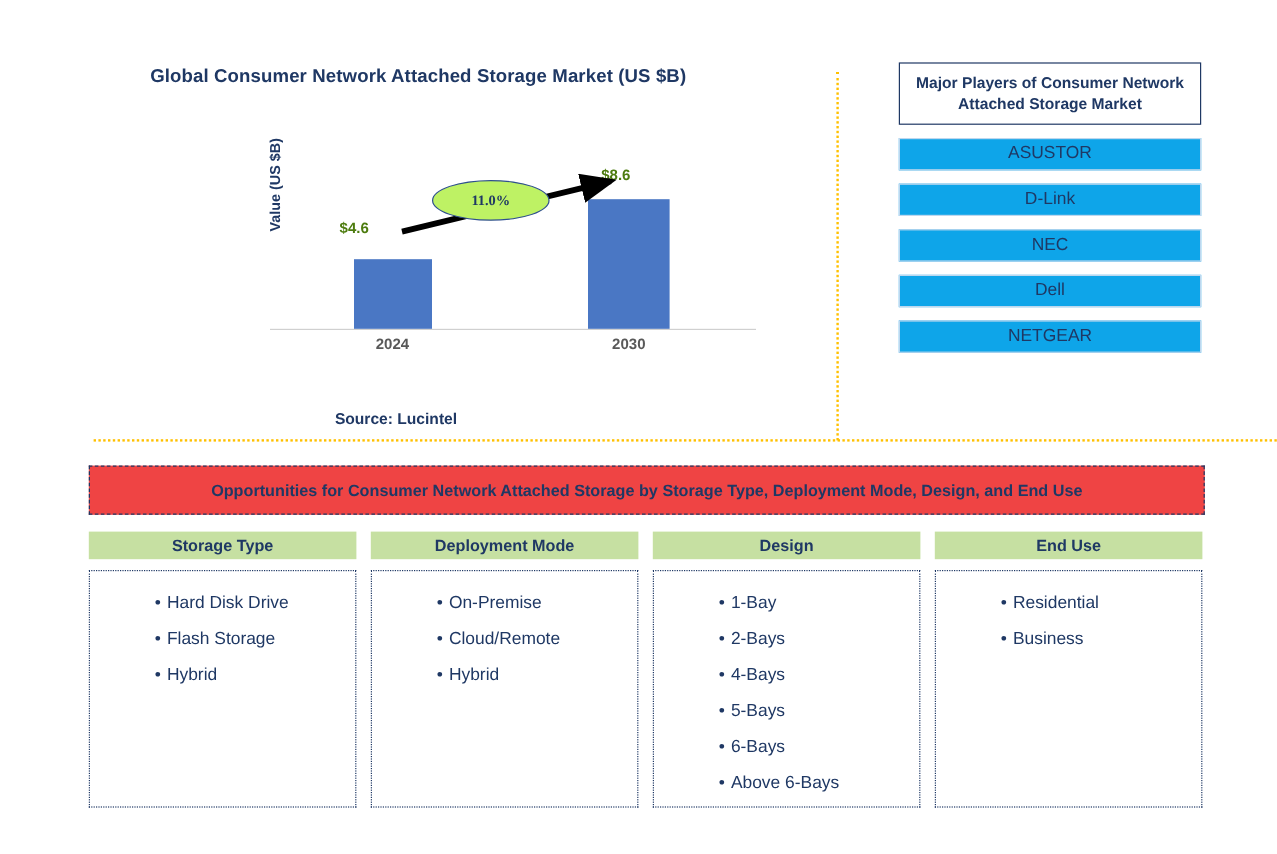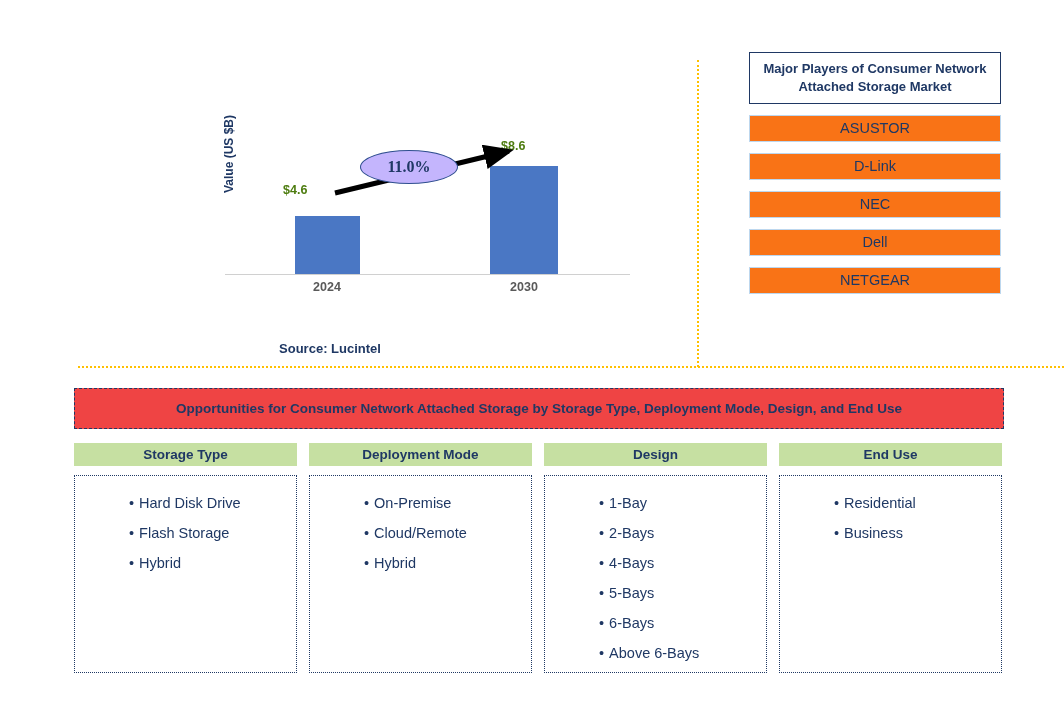--- a/index.html
+++ b/index.html
@@ -95,26 +95,26 @@
     pointer-events: none;
   }
   #cagr-bubble {
     position: absolute;
     left: 135px;
     top: 15px;
     width: 96px;
     height: 32px;
     border: 1.3px solid #2F4F8F;
     border-radius: 50%;
-    background: #c4b5fd;
+    background: #bef264;
     display: flex;
     align-items: center;
     justify-content: center;
     font-family: "Liberation Serif", serif;
-    font-size: 16px;
+    font-size: 12px;
     font-weight: bold;
     color: #1F3864;
   }
 
   #source-note {
     position: absolute;
     left: 0; top: 341px;
     width: 660px;
     text-align: center;
     font-size: 13px;
@@ -148,21 +148,21 @@
     padding: 7px 6px 8px;
     text-align: center;
     font-size: 13px;
     font-weight: bold;
     line-height: 1.35;
     color: #1F3864;
   }
   .player-row {
     margin-top: 11px;
     border: 1px solid #BDD7EE;
-    background: #f97316;
+    background: #0ea5e9;
     height: 25px;
     line-height: 25px;
     text-align: center;
     font-size: 14.5px;
     color: #1F3864;
   }
 
   
   #opp-title-box {
     position: absolute;
@@ -221,20 +221,21 @@
   .opp-item .bullet {
     display: inline-block;
     margin-right: 5px;
   }
 </style>
 </head>
 <body>
 
 <div id="chart-panel">
 
+  <div id="chart-title">Global Consumer Network Attached Storage Market (US $B)</div>
 
   <div id="plot-area">
 
     <div id="y-axis-label">Value (US $B)</div>
 
     <div id="axis-line"></div>
 
     <div class="bar" id="bar-2024" style="height: 57.7674px; background: rgb(74, 119, 196);"></div>
     <div class="bar" id="bar-2030" style="height: 108px; background: rgb(74, 119, 196);"></div>
 

